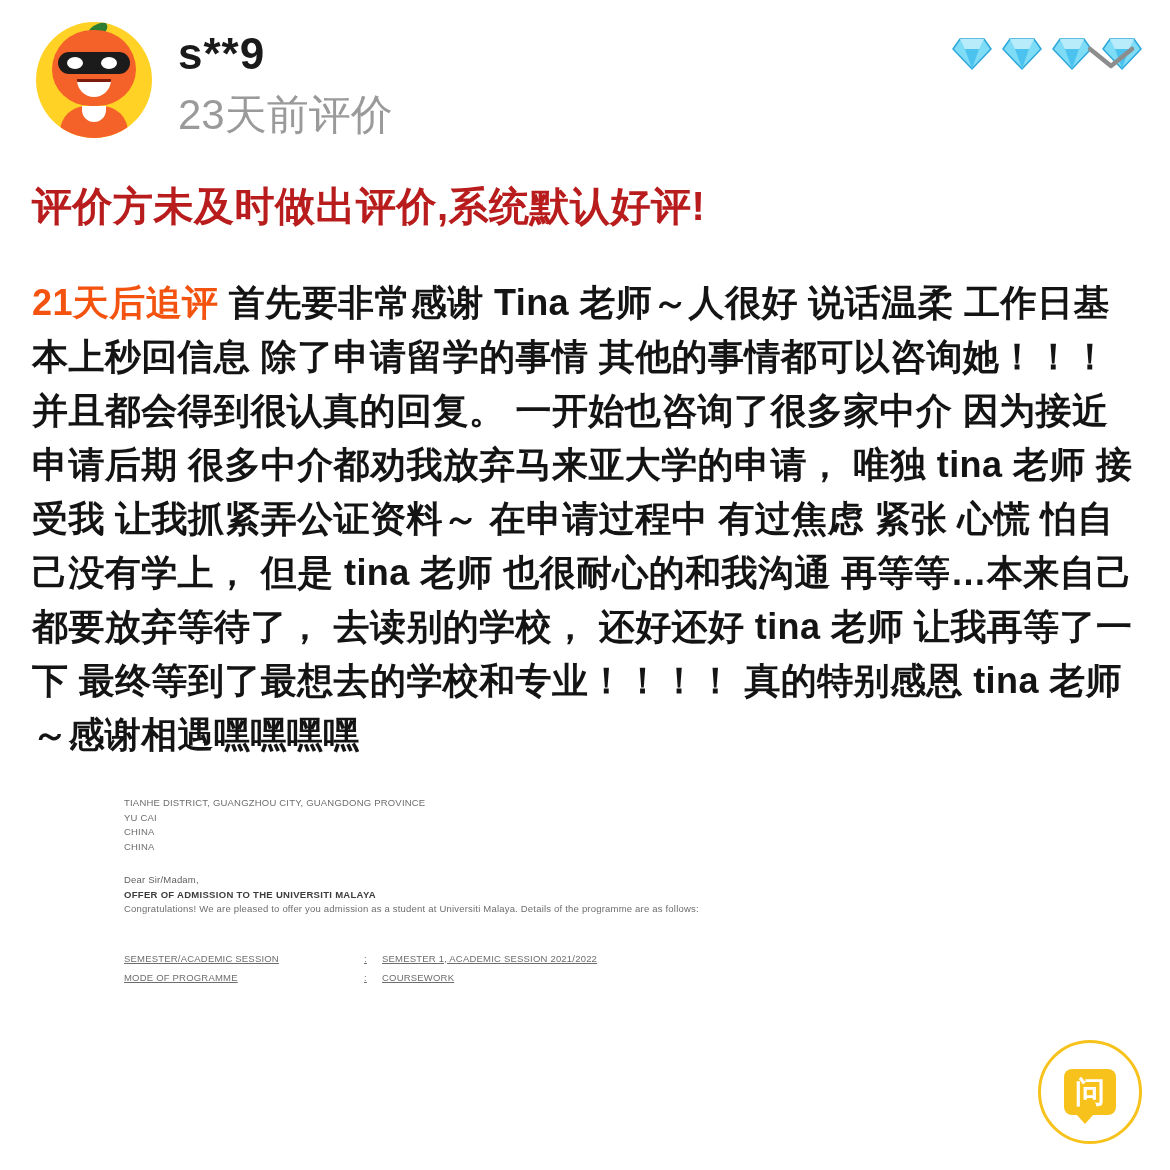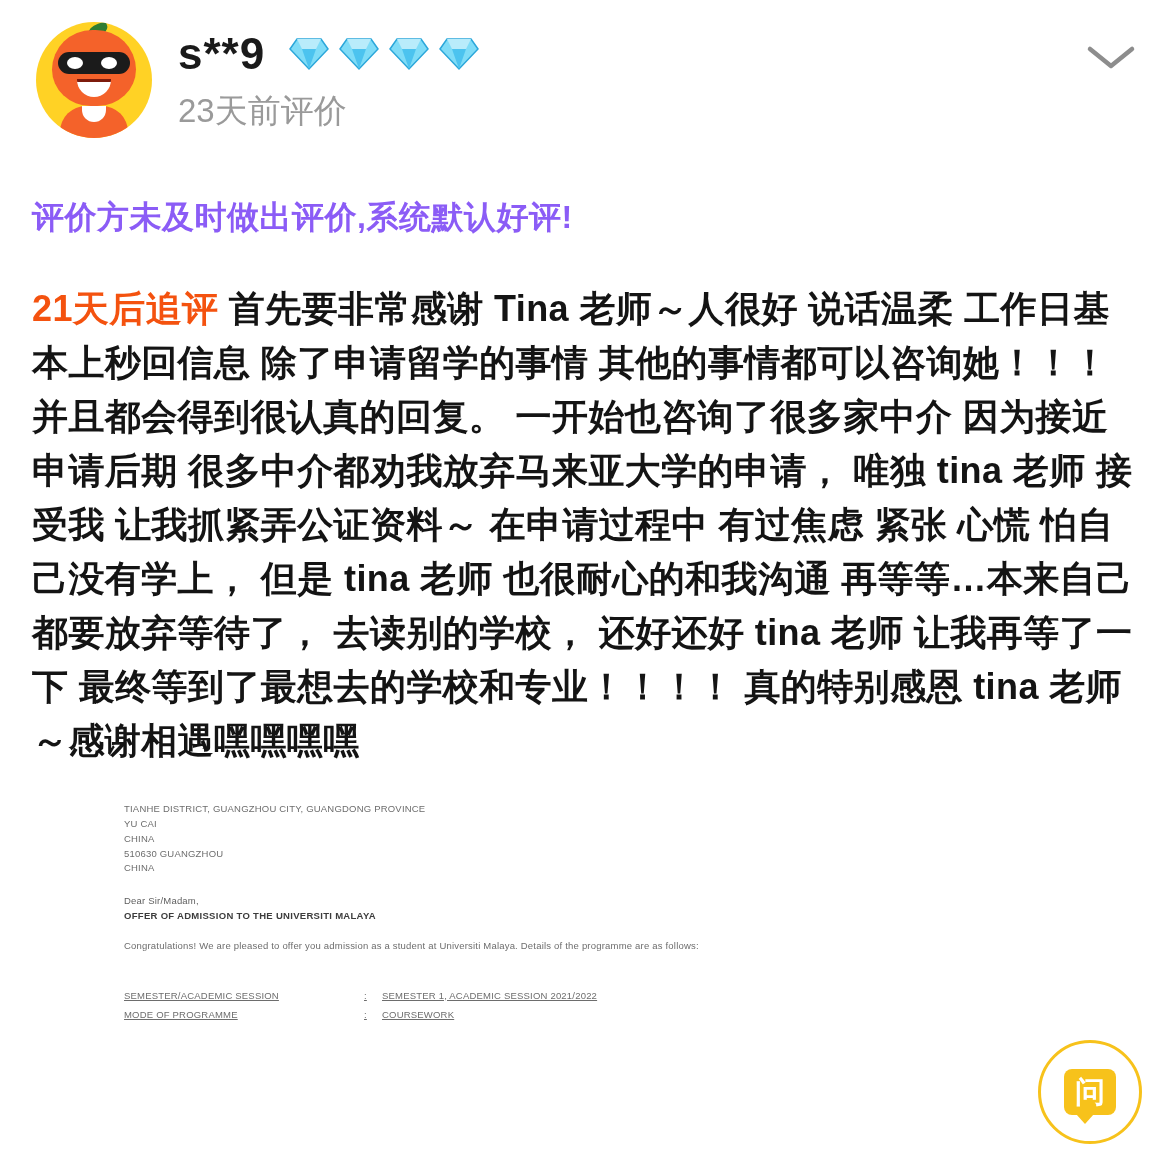--- a/index.html
+++ b/index.html
@@ -88,20 +88,21 @@
 
   .header-text {
     margin-left: 26px;
     padding-top: 10px;
     flex: 1 1 auto;
     min-width: 0;
   }
   .name-row {
     display: flex;
     align-items: center;
+    justify-content: space-between;
   }
   .username {
     font-size: 44px;
     font-weight: bold;
     color: #1a1a1a;
     letter-spacing: 1px;
     line-height: 1;
   }
   .diamonds {
     margin-left: 24px;
@@ -109,39 +110,39 @@
     align-items: center;
     gap: 10px;
   }
   .diamond {
     width: 40px; height: 34px;
     position: relative;
   }
   .diamond svg { display: block; }
   .timestamp {
     margin-top: 18px;
-    font-size: 33px;
+    font-size: 42px;
     color: #9a9a9a;
     line-height: 1;
   }
   .chevron {
     position: absolute;
     right: 34px; top: 42px;
     width: 50px; height: 30px;
   }
 
   
   .review-body {
     padding: 0 28px 0 32px;
   }
   .first-line {
-    margin-top: 60px;
-    font-size: 32px;
-    font-weight: bold;
-    color: #8b5cf6;
+    margin-top: 44px;
+    font-size: 40px;
+    font-weight: bold;
+    color: #b91c1c;
     line-height: 1.2;
     letter-spacing: 0.5px;
   }
   .followup {
     margin-top: 46px;
     font-size: 36px;
     font-weight: bold;
     color: #141414;
     line-height: 1.5;
     letter-spacing: 0.4px;
@@ -166,21 +167,21 @@
     line-height: 1.55;
     letter-spacing: 0.2px;
     filter: blur(0.25px);
   }
   .doc .addr { margin-bottom: 18px; }
   .doc .addr div { white-space: nowrap; }
   .doc .salut { color: #5f5f5f; }
   .doc .subject {
     font-weight: bold;
     color: #3c3c3c;
-    margin-bottom: 16px;
+    margin-bottom: 0;
     letter-spacing: 0.3px;
   }
   .doc .congrat { margin-bottom: 32px; max-width: 600px; }
   table.doc-table {
     border-collapse: collapse;
     width: 640px;
   }
   table.doc-table td {
     vertical-align: top;
     padding: 2.5px 0;
@@ -298,21 +299,20 @@
     <div class="first-line">评价方未及时做出评价,系统默认好评!</div>
 
     <div class="followup"><span class="tag">21天后追评</span><span> 首先要非常感谢 Tina 老师～人很好 说话温柔 工作日基本上秒回信息 除了申请留学的事情 其他的事情都可以咨询她！！！ 并且都会得到很认真的回复。 一开始也咨询了很多家中介 因为接近申请后期 很多中介都劝我放弃马来亚大学的申请， 唯独 tina 老师 接受我 让我抓紧弄公证资料～ 在申请过程中 有过焦虑 紧张 心慌 怕自己没有学上， 但是 tina 老师 也很耐心的和我沟通 再等等…本来自己都要放弃等待了， 去读别的学校， 还好还好 tina 老师 让我再等了一下 最终等到了最想去的学校和专业！！！！ 真的特别感恩 tina 老师～感谢相遇嘿嘿嘿嘿</span></div>
 
     <div class="doc-wrap">
       <div class="doc">
         <div class="addr">
           <div>TIANHE DISTRICT, GUANGZHOU CITY, GUANGDONG PROVINCE</div>
           <div>YU CAI</div>
           <div>CHINA</div>
-          <div>510630 GUANGZHOU</div>
           <div>CHINA</div>
         </div>
         <div class="salut">Dear Sir/Madam,</div>
         <div class="subject">OFFER OF ADMISSION TO THE UNIVERSITI MALAYA</div>
         <div class="congrat">Congratulations! We are pleased to offer you admission as a student at Universiti Malaya. Details of the programme are as follows:</div>
         <table class="doc-table">
           <tbody>
               <tr>
             <td class="k">SEMESTER/ACADEMIC SESSION</td>
             <td class="c">:</td>

